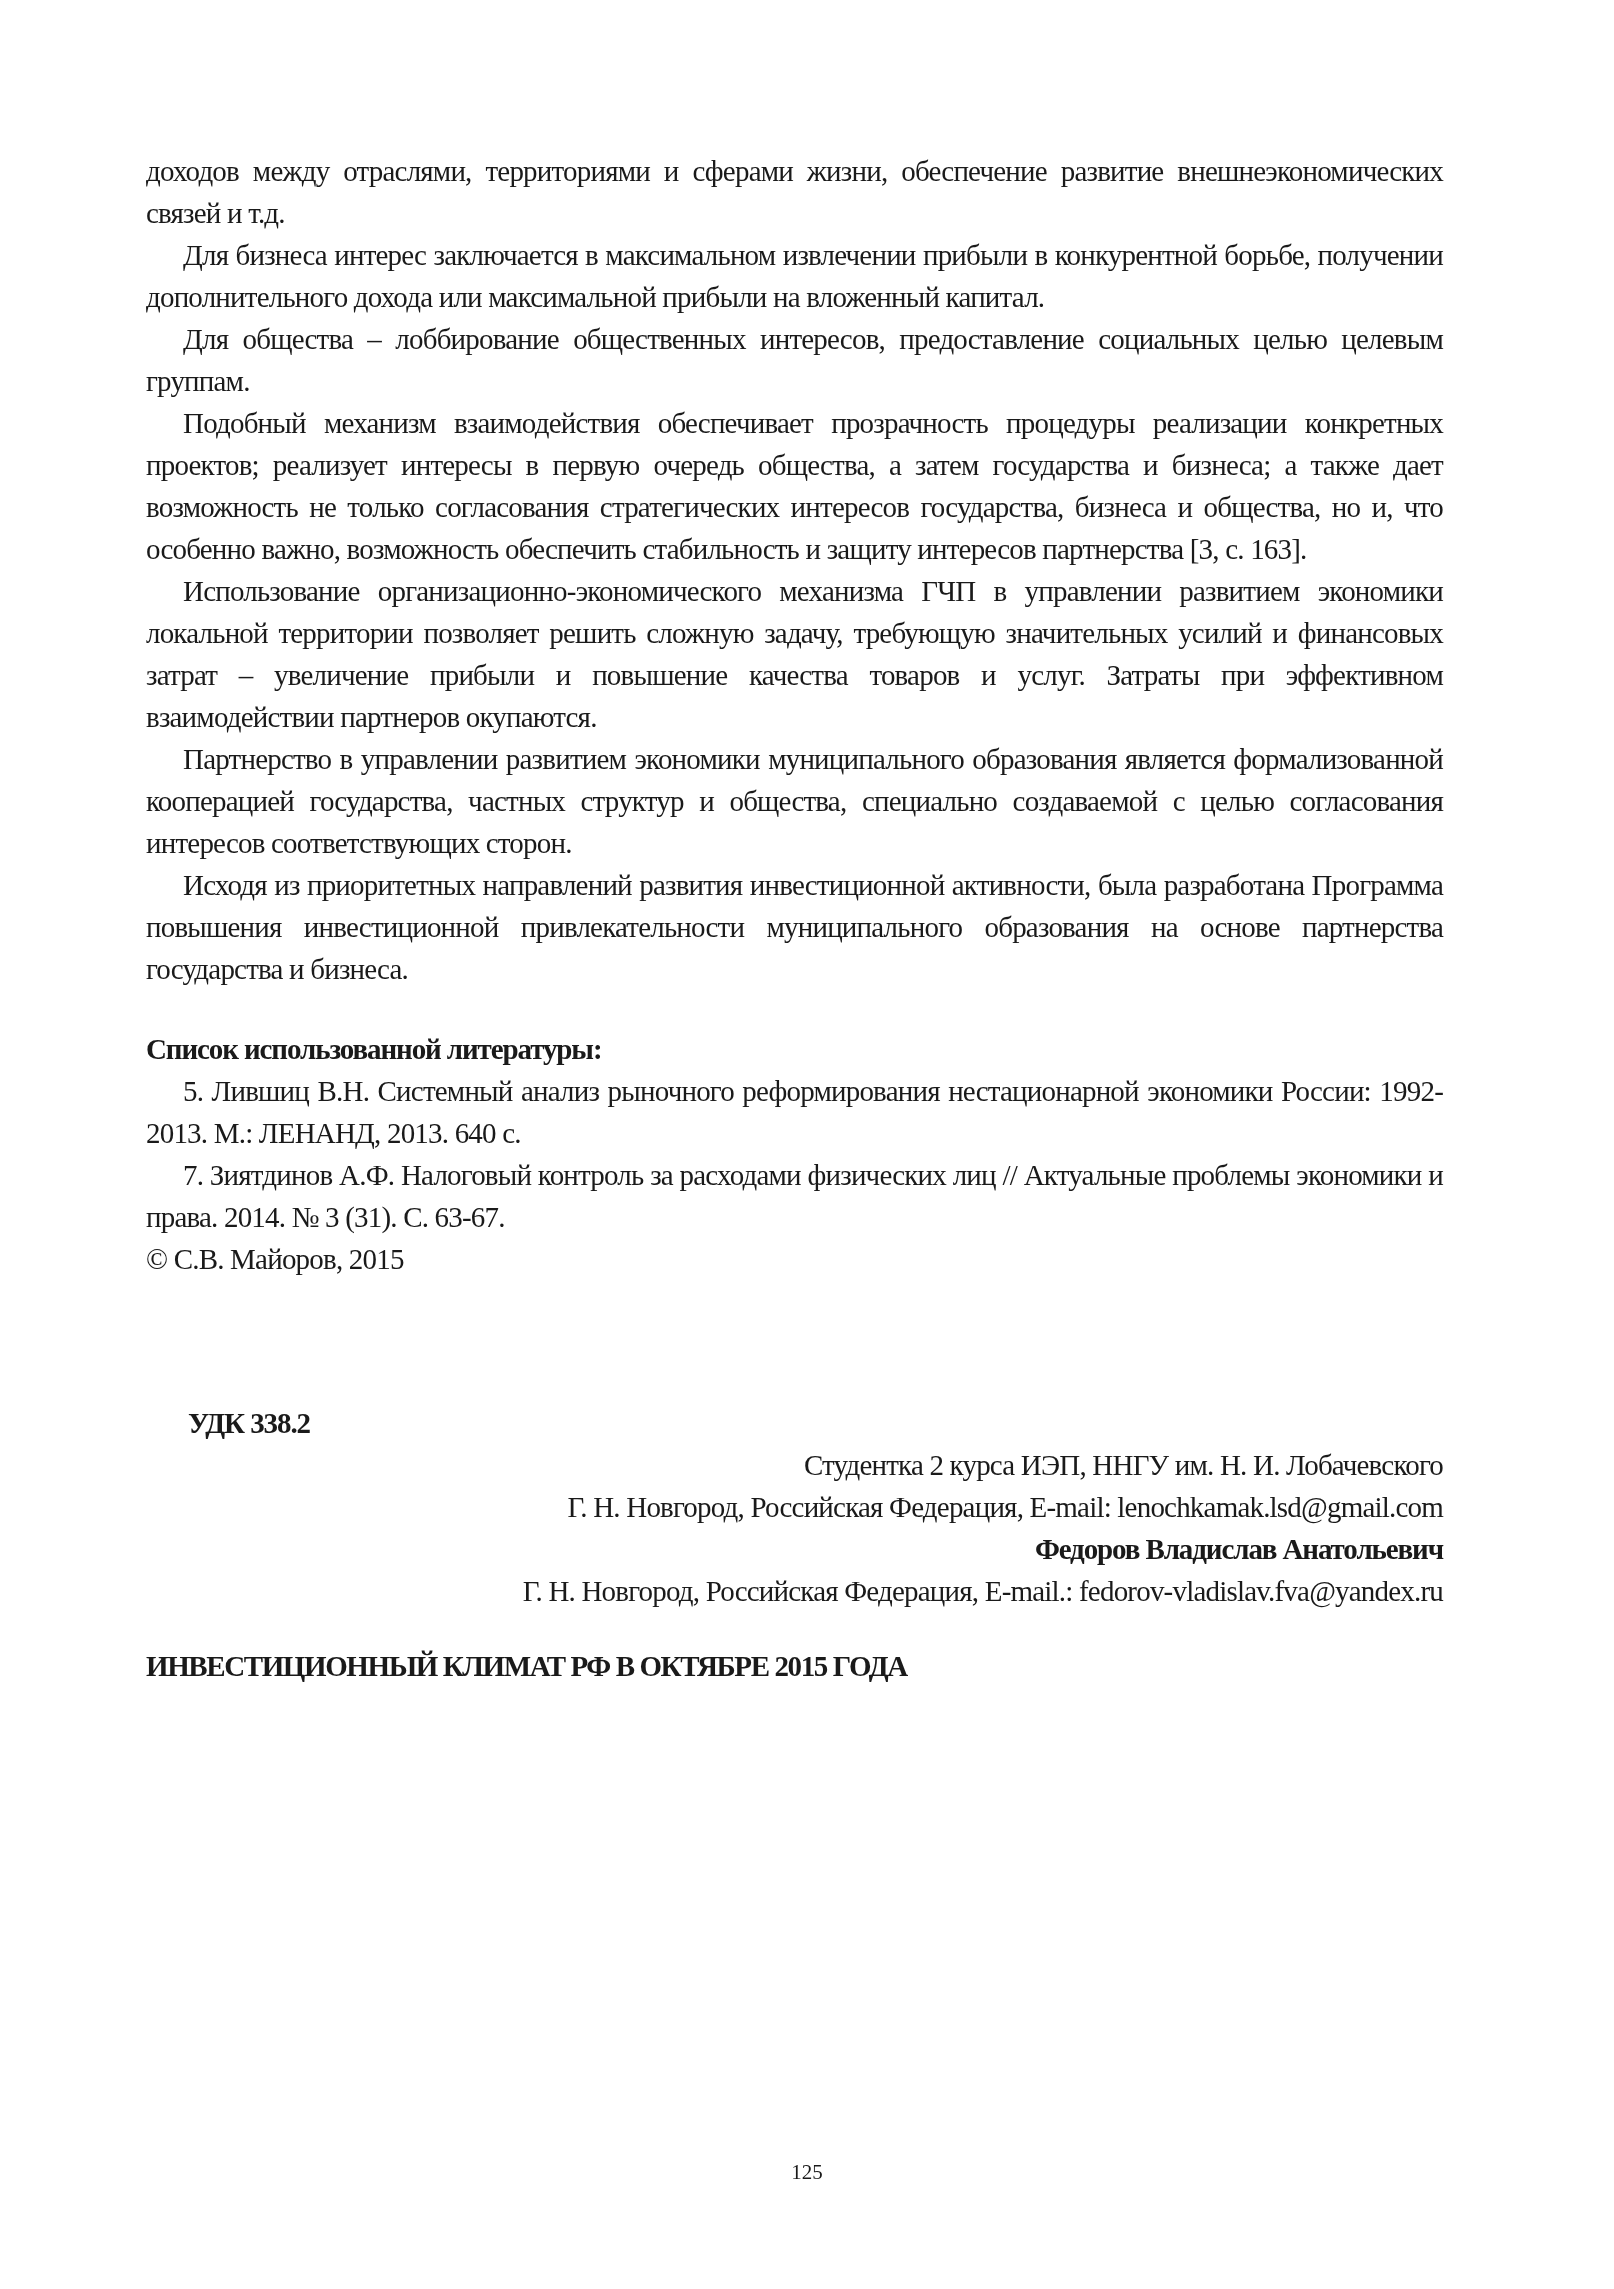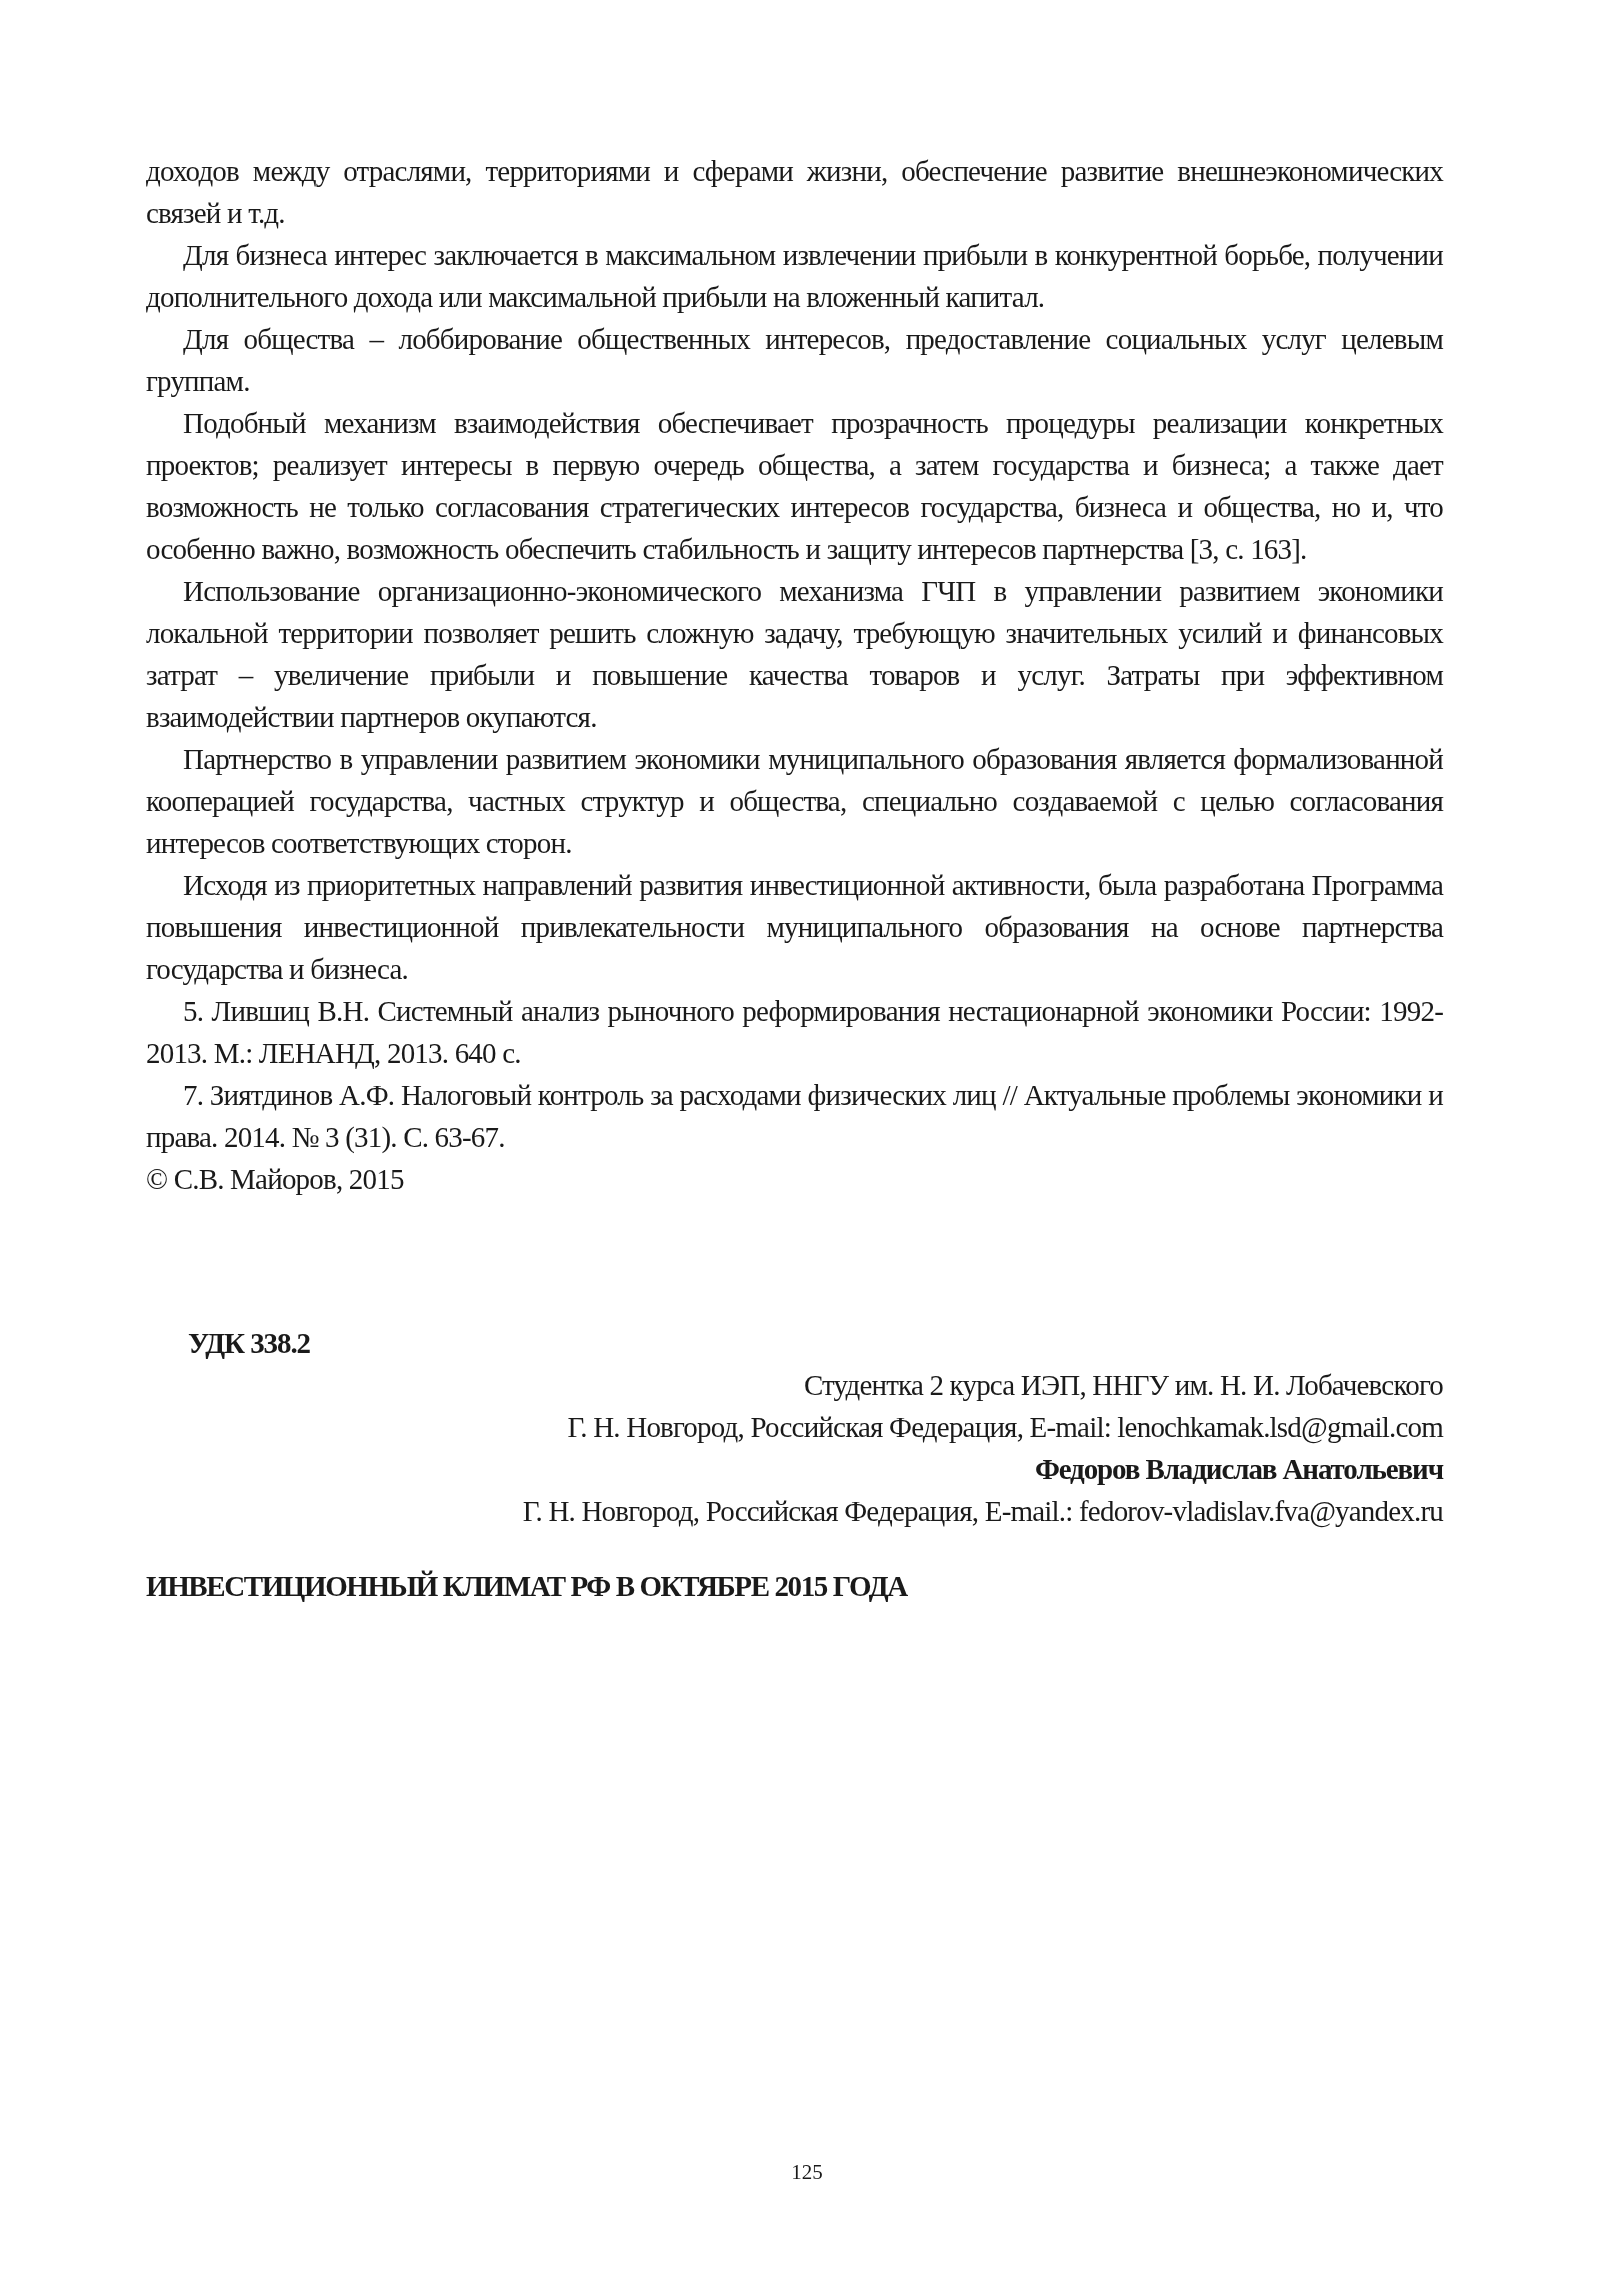--- a/index.html
+++ b/index.html
@@ -25,26 +25,27 @@
     position: absolute; left: 0; width: 1614px; top: 2160px; text-align: center;
     font-family: "Liberation Serif", "DejaVu Serif", serif; font-size: 21px; color: #1a1a1a;
   }
 </style>
 </head>
 <body>
 
 <div class="page">
   <p>доходов между отраслями, территориями и сферами жизни, обеспечение развитие внешнеэкономических связей и т.д.</p>
   <p class="indent">Для бизнеса интерес заключается в максимальном извлечении прибыли в конкурентной борьбе, получении дополнительного дохода или максимальной прибыли на вложенный капитал.</p>
-  <p class="indent">Для общества – лоббирование общественных интересов, предоставление социальных услуг целевым группам.</p>
+  <p class="indent">Для общества – лоббирование общественных интересов, предоставление социальных целью целевым группам.</p>
   <p class="indent">Подобный механизм взаимодействия обеспечивает прозрачность процедуры реализации конкретных проектов; реализует интересы в первую очередь общества, а затем государства и бизнеса; а также дает возможность не только согласования стратегических интересов государства, бизнеса и общества, но и, что особенно важно, возможность обеспечить стабильность и защиту интересов партнерства [3, с. 163].</p>
   <p class="indent">Использование организационно-экономического механизма ГЧП в управлении развитием экономики локальной территории позволяет решить сложную задачу, требующую значительных усилий и финансовых затрат – увеличение прибыли и повышение качества товаров и услуг. Затраты при эффективном взаимодействии партнеров окупаются.</p>
   <p class="indent">Партнерство в управлении развитием экономики муниципального образования является формализованной кооперацией государства, частных структур и общества, специально создаваемой с целью согласования интересов соответствующих сторон.</p>
   <p class="indent">Исходя из приоритетных направлений развития инвестиционной активности, была разработана Программа повышения инвестиционной привлекательности муниципального образования на основе партнерства государства и бизнеса.</p>
 
+  <p class="ref-title">Список использованной литературы:</p>
   <p class="ref">5. Лившиц В.Н. Системный анализ рыночного реформирования нестационарной экономики России: 1992-2013. М.: ЛЕНАНД, 2013. 640 с.</p>
   <p class="ref">7. Зиятдинов А.Ф. Налоговый контроль за расходами физических лиц // Актуальные проблемы экономики и права. 2014. № 3 (31). С. 63-67.</p>
   <p class="copyright">© С.В. Майоров, 2015</p>
 
   <p class="udk">УДК 338.2</p>
 
   <div class="author-block">
     <div>Студентка 2 курса ИЭП, ННГУ им. Н. И. Лобачевского</div>
     <div>Г. Н. Новгород, Российская Федерация, E-mail: lenochkamak.lsd@gmail.com</div>
     <div class="author-name">Федоров Владислав Анатольевич</div>

